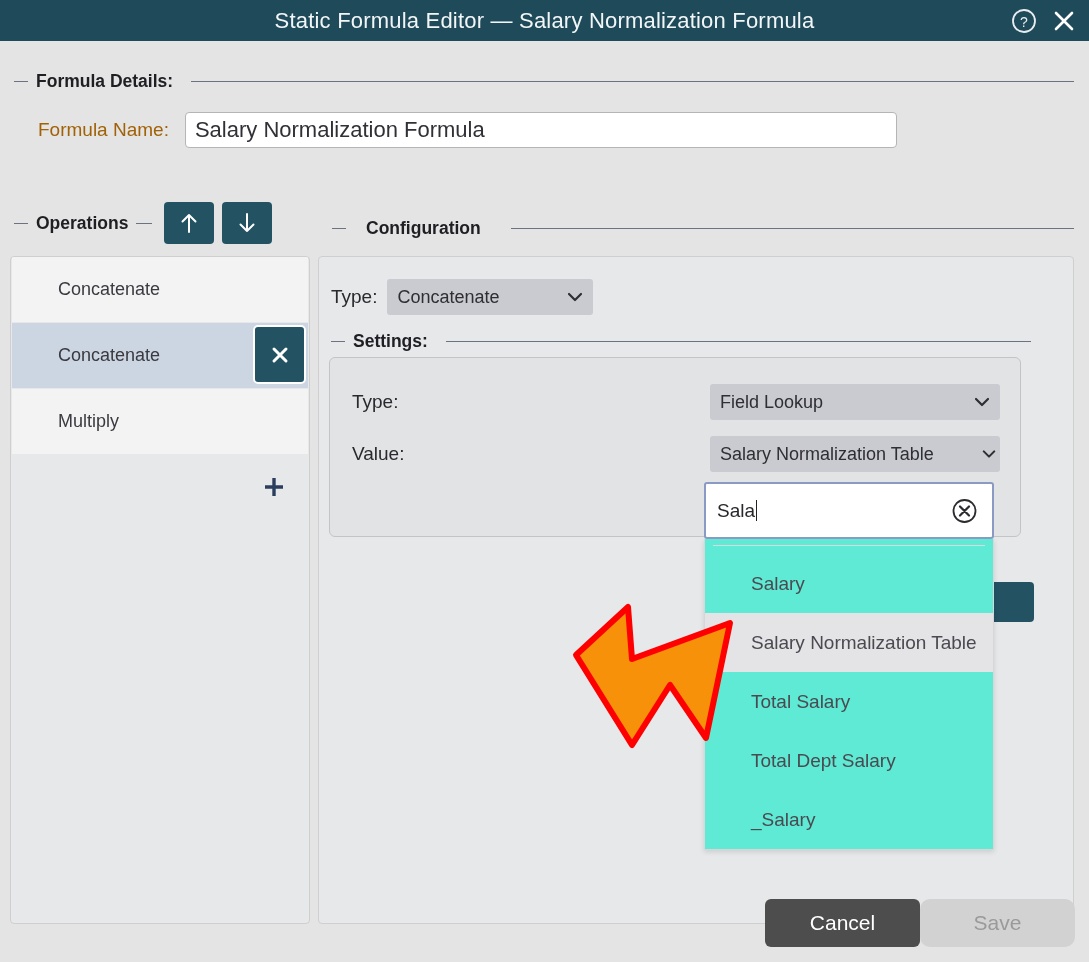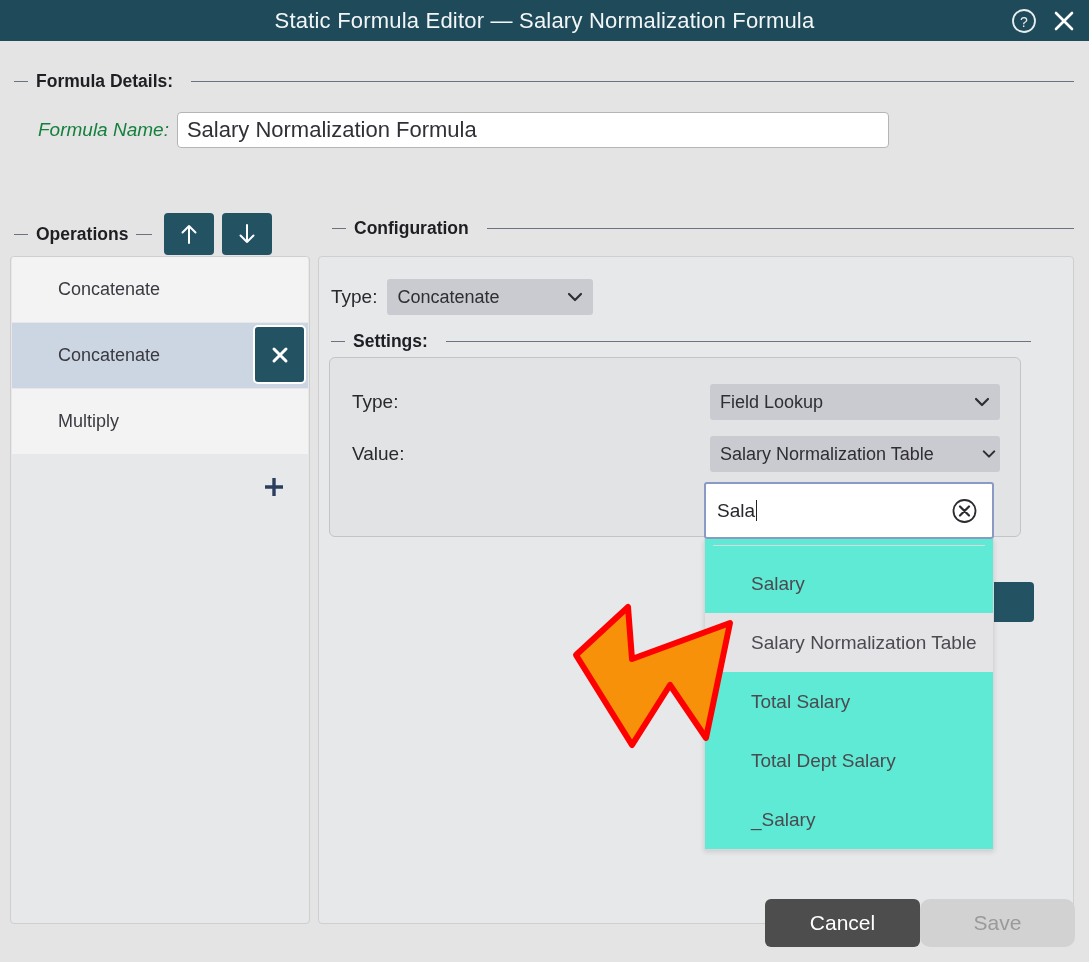--- a/index.html
+++ b/index.html
@@ -95,42 +95,41 @@
   }
   .fd-legend { width: 1060px; }
   .fd-row {
     display: flex;
     align-items: center;
     margin-top: 20px;
     padding-left: 24px;
   }
   .fd-label {
     font-size: 19px;
-    color: #15803d;
-    margin-right: 8px;
-    font-style: italic;
+    color: #a16207;
+    margin-right: 16px;
   }
   .fd-input {
     width: 712px;
     height: 36px;
     box-sizing: border-box;
     border: 1px solid #b5b5b5;
     border-radius: 4px;
     background: #ffffff;
     font-family: "Liberation Sans", sans-serif;
     font-size: 22px;
     color: #303036;
     padding: 0 9px;
     outline: none;
   }
 
   
   .ops-header {
     position: absolute;
-    left: 14px; top: 172px;
+    left: 14px; top: 161px;
     display: flex;
     align-items: center;
     gap: 8px;
   }
   .ops-header .legend-rule-short {
     width: 16px;
     height: 1px;
     background: #6b7280;
   }
   .move-btns {
@@ -211,21 +210,21 @@
     cursor: pointer;
   }
 
   
   .config-header {
     position: absolute;
     left: 332px; top: 177px;
     width: 742px;
     display: flex;
     align-items: center;
-    gap: 8px;
+    gap: 20px;
   }
   .config-panel {
     position: absolute;
     left: 318px; top: 215px;
     width: 756px;
     height: 668px;
     background: #e7e8ea;
     border: 1px solid #cfcfcf;
     border-radius: 4px;
     box-sizing: border-box;

